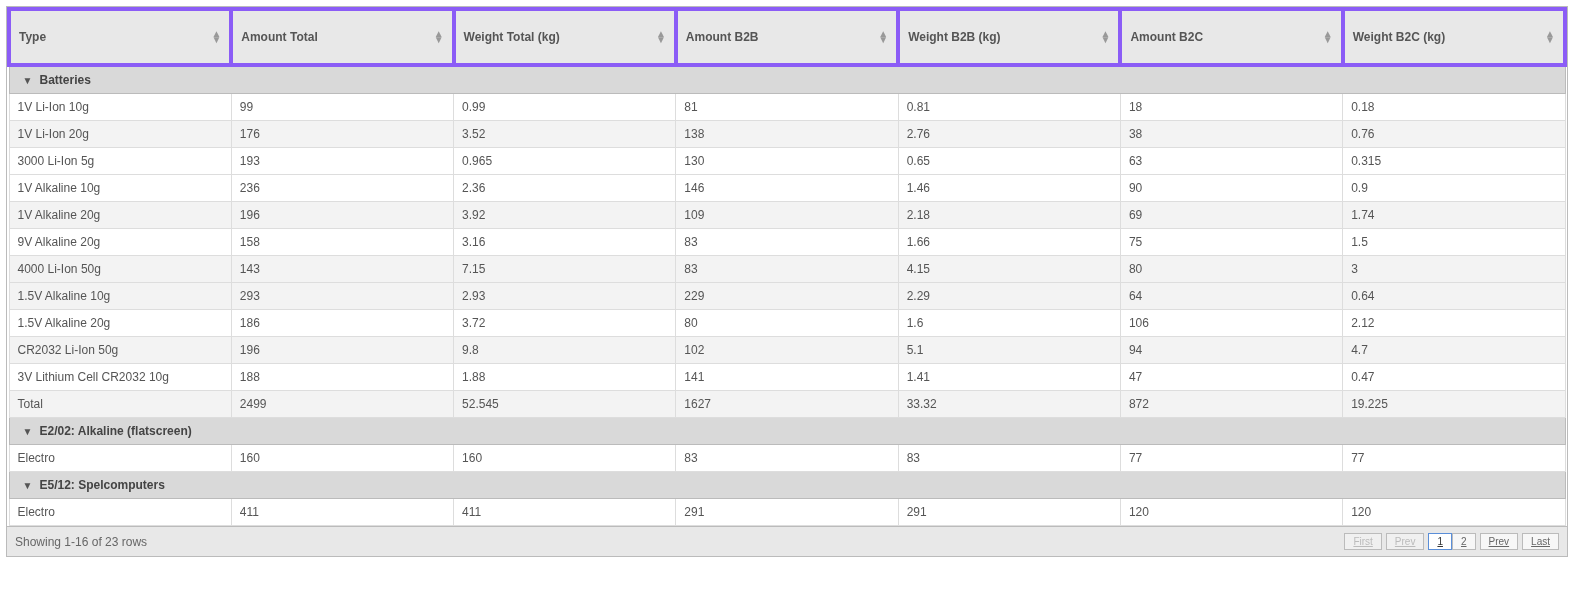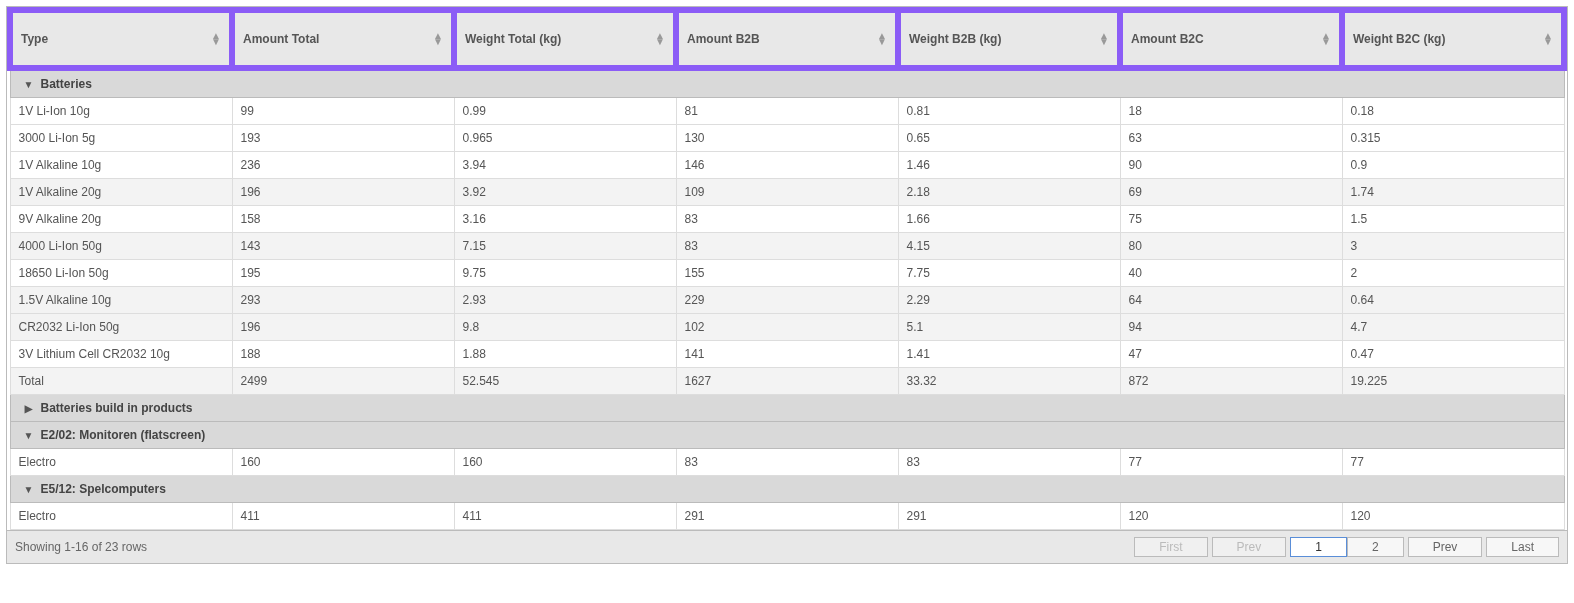--- a/index.html
+++ b/index.html
@@ -15,21 +15,21 @@
     border: 1px solid #bbb;
     width: 100%;
   }
   table {
     width: 100%;
     border-collapse: collapse;
     table-layout: fixed;
   }
   thead th {
     background: #e8e8e8;
-    border: 6px solid #8b5cf6;
+    border: 4px solid #8b5cf6;
     text-align: left;
     padding: 19px 8px;
     font-weight: 700;
     color: #555;
     position: relative;
   }
   thead th .sort {
     position: absolute;
     right: 8px;
     top: 50%;
@@ -74,24 +74,25 @@
     font-size: 12px;
     color: #666;
   }
   .pager {
     display: flex;
     gap: 4px;
   }
   .pager button, .pager .page {
     border: 1px solid #bbb;
     background: #f7f7f7;
-    padding: 2px 24px;
-    font-size: 12px;
+    padding: 2px 8px;
+    font-size: 10px;
     color: #666;
     cursor: pointer;
+    text-decoration: underline;
   }
   .pager button:disabled {
     color: #bbb;
     cursor: default;
     background: #f0f0f0;
   }
   .pager .page.current {
     background: #fff;
     border-color: #5a8ed8;
     color: #333;
@@ -140,33 +141,42 @@
         </tr>
         <tr>
           <td>1V Li-Ion 10g</td>
           <td>99</td>
           <td>0.99</td>
           <td>81</td>
           <td>0.81</td>
           <td>18</td>
           <td>0.18</td>
         </tr>
+        <tr class="striped">
+          <td>1V Li-Ion 20g</td>
+          <td>176</td>
+          <td>3.52</td>
+          <td>138</td>
+          <td>2.76</td>
+          <td>38</td>
+          <td>0.76</td>
+        </tr>
         <tr>
           <td>3000 Li-Ion 5g</td>
           <td>193</td>
           <td>0.965</td>
           <td>130</td>
           <td>0.65</td>
           <td>63</td>
           <td>0.315</td>
         </tr>
         <tr>
           <td>1V Alkaline 10g</td>
           <td>236</td>
-          <td>3.94</td>
+          <td>2.36</td>
           <td>146</td>
           <td>1.46</td>
           <td>90</td>
           <td>0.9</td>
         </tr>
         <tr class="striped">
           <td>1V Alkaline 20g</td>
           <td>196</td>
           <td>3.92</td>
           <td>109</td>
@@ -185,38 +195,38 @@
         </tr>
         <tr class="striped">
           <td>4000 Li-Ion 50g</td>
           <td>143</td>
           <td>7.15</td>
           <td>83</td>
           <td>4.15</td>
           <td>80</td>
           <td>3</td>
         </tr>
-        <tr>
-          <td>18650 Li-Ion 50g</td>
-          <td>195</td>
-          <td>9.75</td>
-          <td>155</td>
-          <td>7.75</td>
-          <td>40</td>
-          <td>2</td>
-        </tr>
         <tr class="striped">
           <td>1.5V Alkaline 10g</td>
           <td>293</td>
           <td>2.93</td>
           <td>229</td>
           <td>2.29</td>
           <td>64</td>
           <td>0.64</td>
         </tr>
+        <tr>
+          <td>1.5V Alkaline 20g</td>
+          <td>186</td>
+          <td>3.72</td>
+          <td>80</td>
+          <td>1.6</td>
+          <td>106</td>
+          <td>2.12</td>
+        </tr>
         <tr class="striped">
           <td>CR2032 Li-Ion 50g</td>
           <td>196</td>
           <td>9.8</td>
           <td>102</td>
           <td>5.1</td>
           <td>94</td>
           <td>4.7</td>
         </tr>
         <tr>
@@ -231,24 +241,21 @@
         <tr class="striped">
           <td>Total</td>
           <td>2499</td>
           <td>52.545</td>
           <td>1627</td>
           <td>33.32</td>
           <td>872</td>
           <td>19.225</td>
         </tr>
         <tr class="group">
-          <td colspan="7"><span class="toggle">▶</span><span>Batteries build in products</span></td>
-        </tr>
-        <tr class="group">
-          <td colspan="7"><span class="toggle">▼</span><span>E2/02: Monitoren (flatscreen)</span></td>
+          <td colspan="7"><span class="toggle">▼</span><span>E2/02: Alkaline (flatscreen)</span></td>
         </tr>
         <tr>
           <td>Electro</td>
           <td>160</td>
           <td>160</td>
           <td>83</td>
           <td>83</td>
           <td>77</td>
           <td>77</td>
         </tr>

